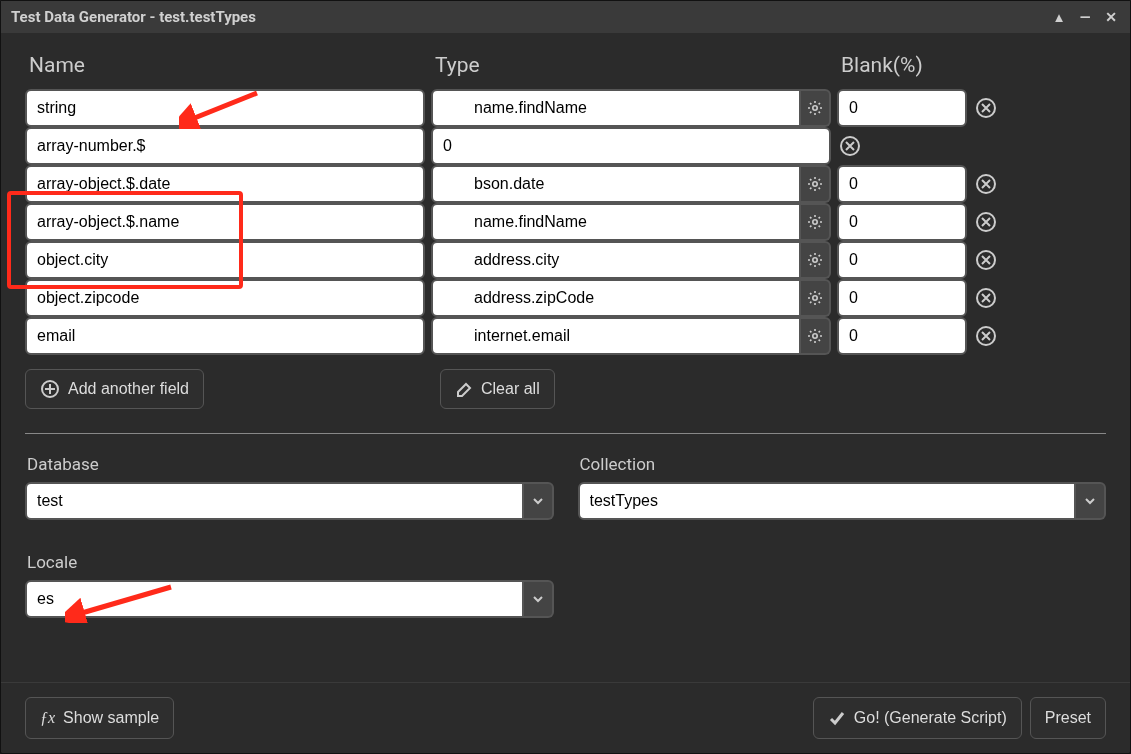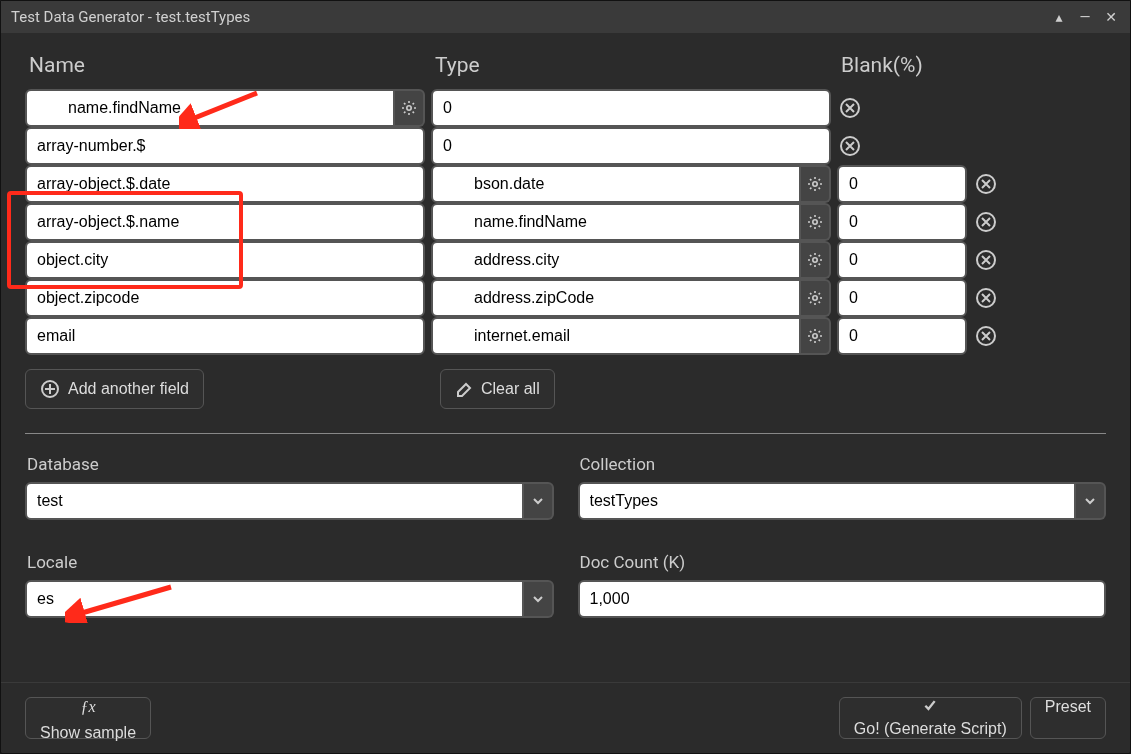--- a/index.html
+++ b/index.html
@@ -21,21 +21,21 @@
     display: flex;
     flex-direction: column;
   }
   .titlebar {
     background: #3a3a3a;
     height: 32px;
     display: flex;
     align-items: center;
     padding: 0 10px;
     color: #d0d0d0;
-    font-weight: 400;
+    font-weight: 700;
     font-size: 15px;
   }
   .titlebar .spacer { flex: 1; }
   .titlebar .winbtn {
     width: 18px; height: 18px;
     margin-left: 8px;
     display: inline-flex;
     align-items: center; justify-content: center;
     color: #cfcfcf; cursor: pointer;
     font-size: 14px;
@@ -135,21 +135,21 @@
     display:flex; align-items:center; justify-content:center;
     color:#ccc; cursor:pointer;
   }
 
   .footer {
     border-top: 1px solid #3a3a3a;
     padding: 14px 24px;
     display:flex; align-items:center;
   }
   .footer .spacer { flex:1; }
-  .footer .btn { height: 42px; flex-direction: column; }
+  .footer .btn { height: 42px; }
 
   
   .redbox {
     position: absolute;
     border: 4px solid #ff2a1a;
     border-radius: 4px;
     pointer-events: none;
   }
   
   .arrow {
@@ -194,20 +194,21 @@
 
     <div class="hdr-row">
       <div class="hlabel">Name</div>
       <div class="hlabel">Type</div>
       <div class="hlabel">Blank(%)</div>
       <div></div>
     </div>
 
     <div id="rows-container">
         <div class="field-row">
+          <input class="txtbox" value="string" style="">
           <div class="type-wrap">
             <input class="txtbox" value="name.findName" style="">
             <div class="gear-btn">
               <svg width="16" height="16" viewBox="0 0 16 16">
                 <circle cx="8" cy="8" r="2.2" fill="none" stroke="#ccc" stroke-width="1.6"></circle>
                 <path d="M8 1v2M8 13v2M1 8h2M13 8h2M3 3l1.4 1.4M11.6 11.6L13 13M13 3l-1.4 1.4M4.4 11.6L3 13" stroke="#ccc" stroke-width="1.6"></path>
               </svg>
             </div>
           </div>
           <input class="txtbox" value="0" style="">
@@ -375,24 +376,20 @@
       <div class="form-group">
         <div class="form-label">Locale</div>
         <div class="combo">
           <input class="txtbox" value="es" style="">
           <div class="caret">
             <svg width="12" height="12" viewBox="0 0 12 12">
                 <path d="M2 4 L6 8 L10 4" fill="none" stroke="#ccc" stroke-width="2"></path>
               </svg>
           </div>
         </div>
-      </div>
-      <div class="form-group">
-        <div class="form-label">Doc Count (K)</div>
-        <input class="txtbox" value="1,000" style="">
       </div>
     </div>
 
   </div>
 
   <div class="footer">
     <button class="btn">
       <span style="font-style:italic;font-family:serif;">ƒx</span>
       <span>Show sample</span>
     </button>

